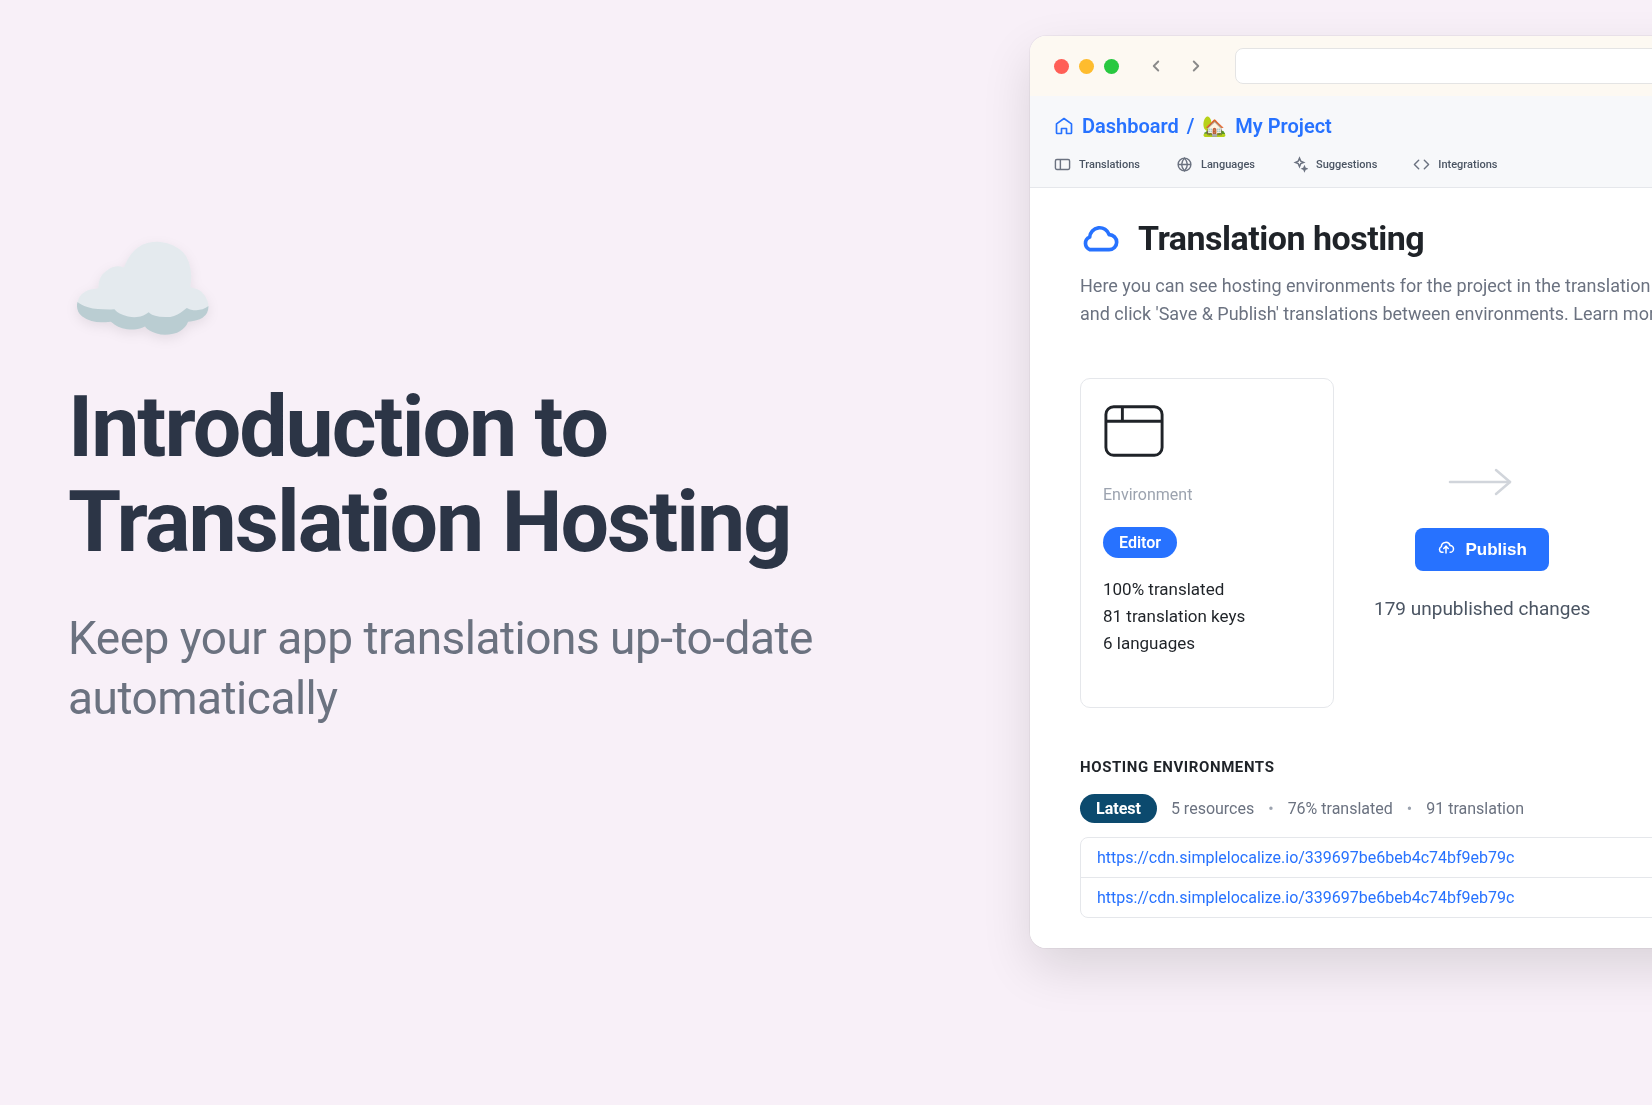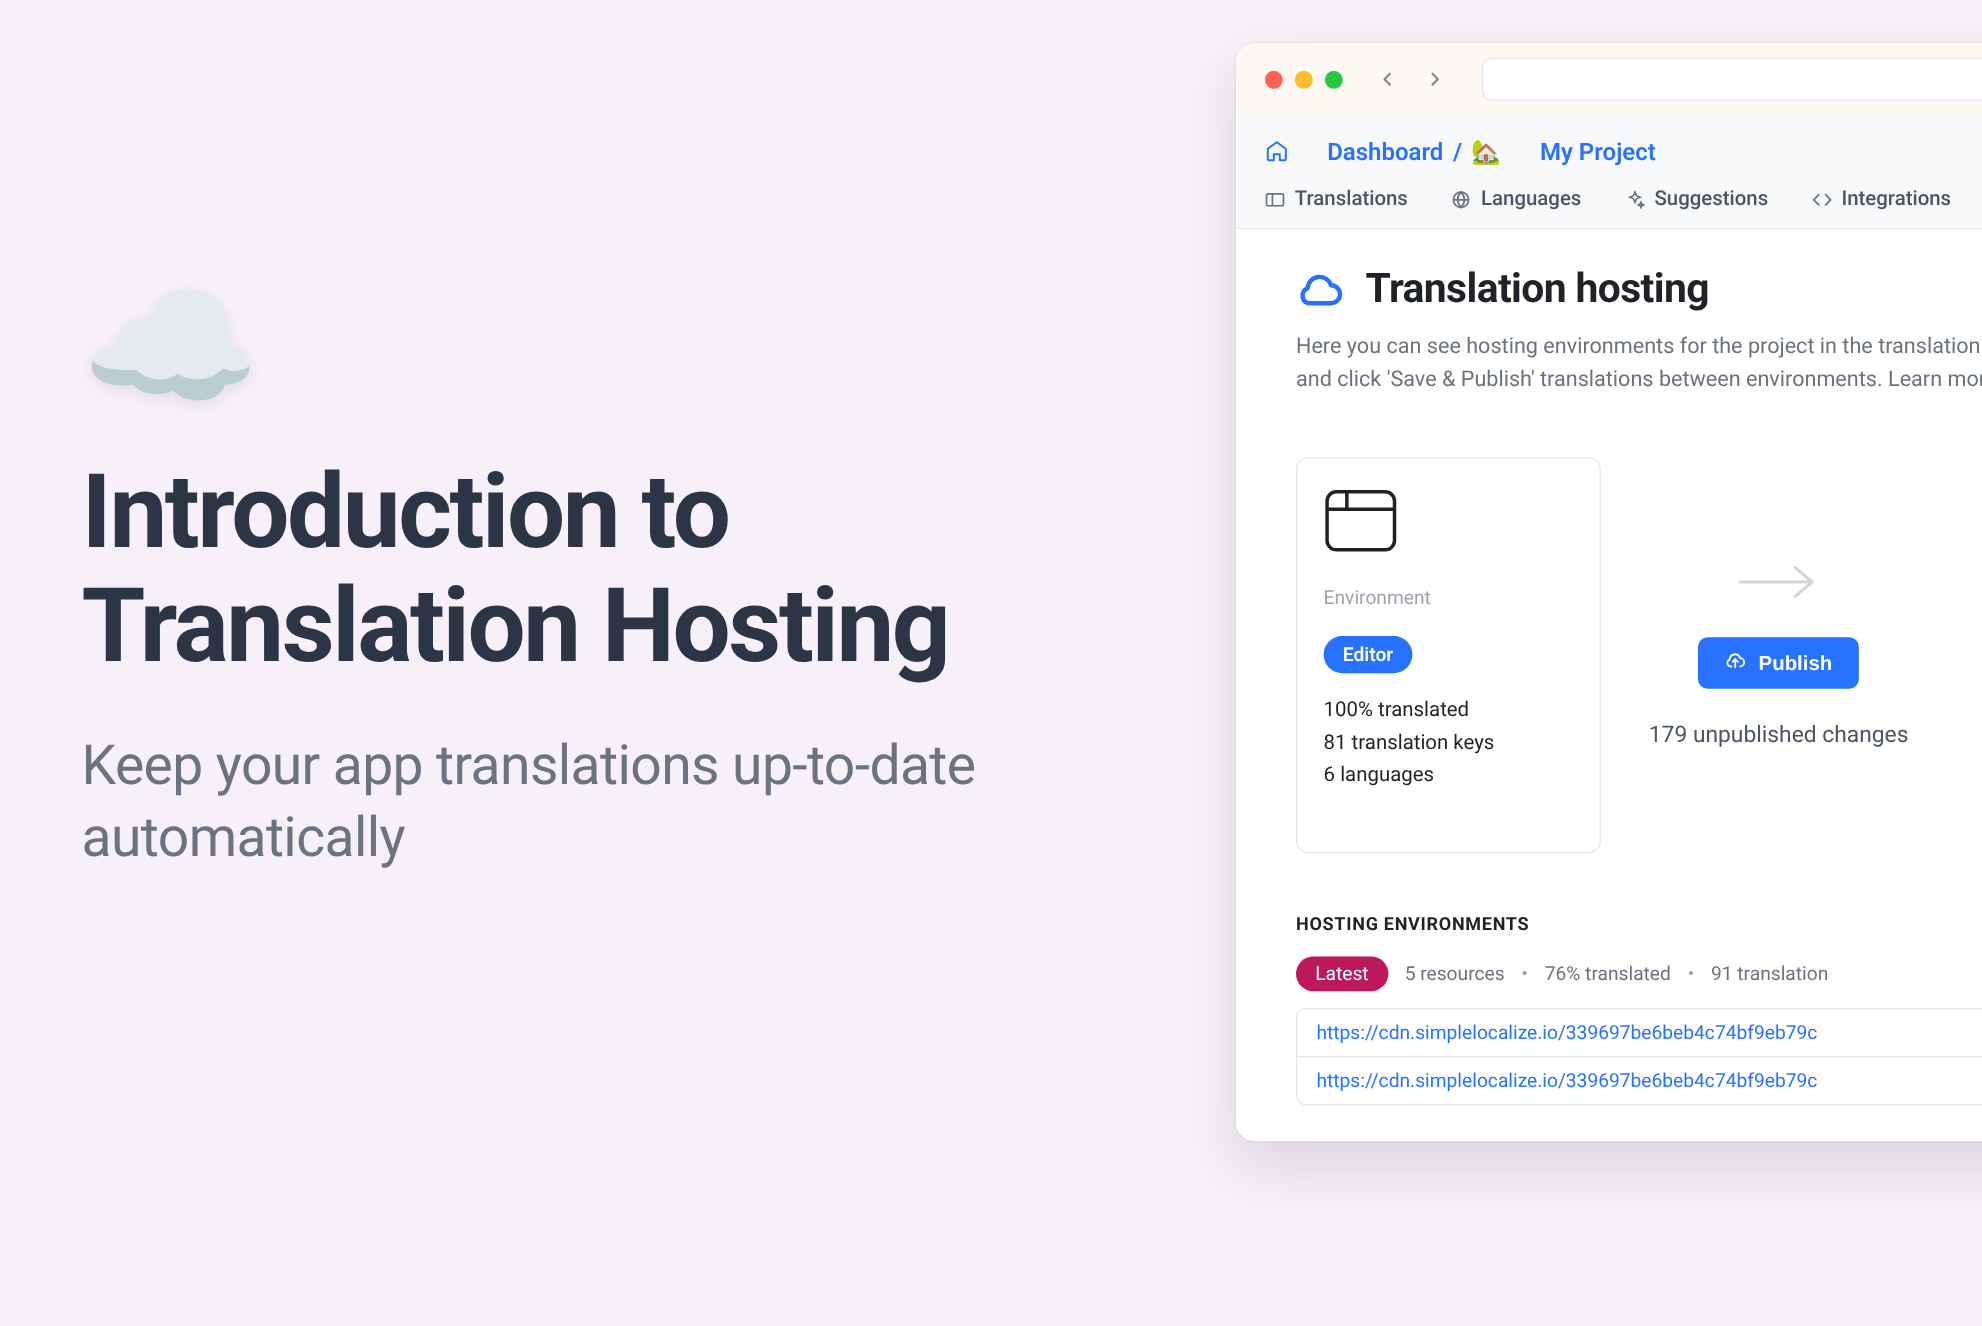--- a/index.html
+++ b/index.html
@@ -77,31 +77,31 @@
     padding: 18px 24px 0 24px;
   }
   .breadcrumb {
     display: flex;
     align-items: center;
     gap: 8px;
     font-size: 20px;
     font-weight: 600;
     margin-bottom: 18px;
   }
-  .breadcrumb a { color: #2772ff; text-decoration: none; margin-left: 24px; }
+  .breadcrumb a { color: #2772ff; text-decoration: none; }
   .breadcrumb .sep { color: #2772ff; }
   .home-icon { color: #2772ff; display: inline-flex; }
   .home-icon svg { width: 20px; height: 20px; }
   .project-emoji { font-size: 20px; }
   .tabs { display: flex; gap: 36px; }
   .tab {
     display: flex;
     align-items: center;
     gap: 8px;
-    font-size: 17px;
+    font-size: 11px;
     font-weight: 500;
     color: #4b5563;
     padding-bottom: 14px;
     cursor: pointer;
     white-space: nowrap;
   }
   .tab .tab-icon { color: #6b7280; display: inline-flex; }
   .tab .tab-icon svg { width: 17px; height: 17px; }
   .content {
     background: #fff;
@@ -193,23 +193,23 @@
   .hosting-meta {
     display: flex;
     align-items: center;
     gap: 14px;
     font-size: 16px;
     color: #6b7280;
     margin-bottom: 14px;
     white-space: nowrap;
   }
   .latest-pill {
-    background: #be185d;
+    background: #0c4a6e;
     color: #fff;
-    font-weight: 400;
+    font-weight: 700;
     padding: 5px 16px;
     border-radius: 16px;
   }
   .dot { color: #9ca3af; }
   .url-list {
     border: 1px solid #e5e7eb;
     border-radius: 8px;
     overflow: hidden;
   }
   .url-row {

